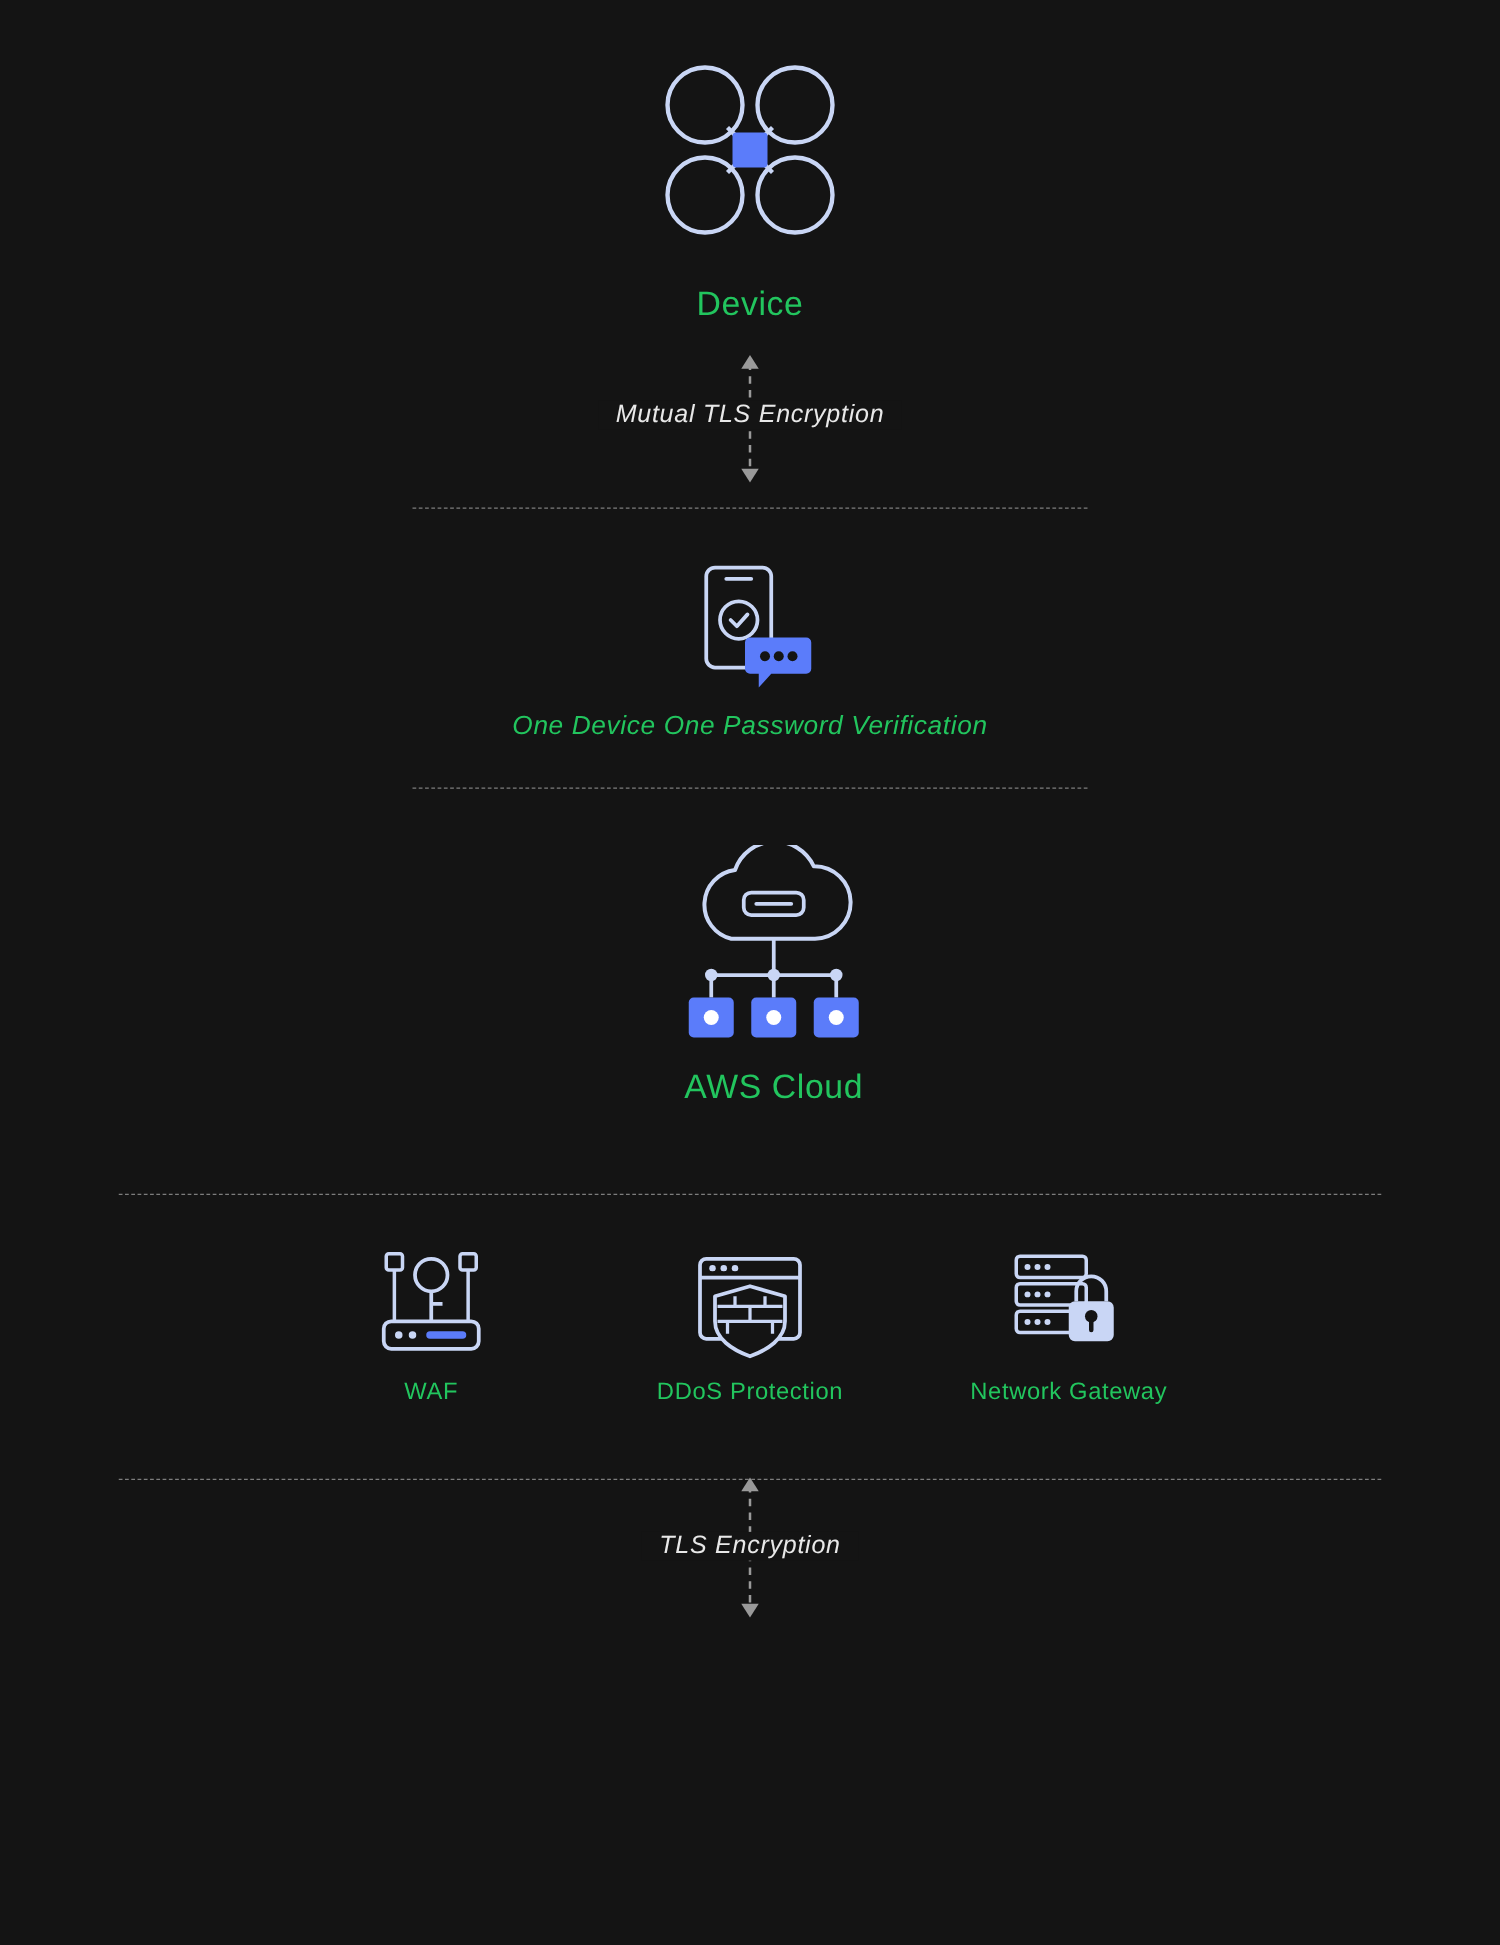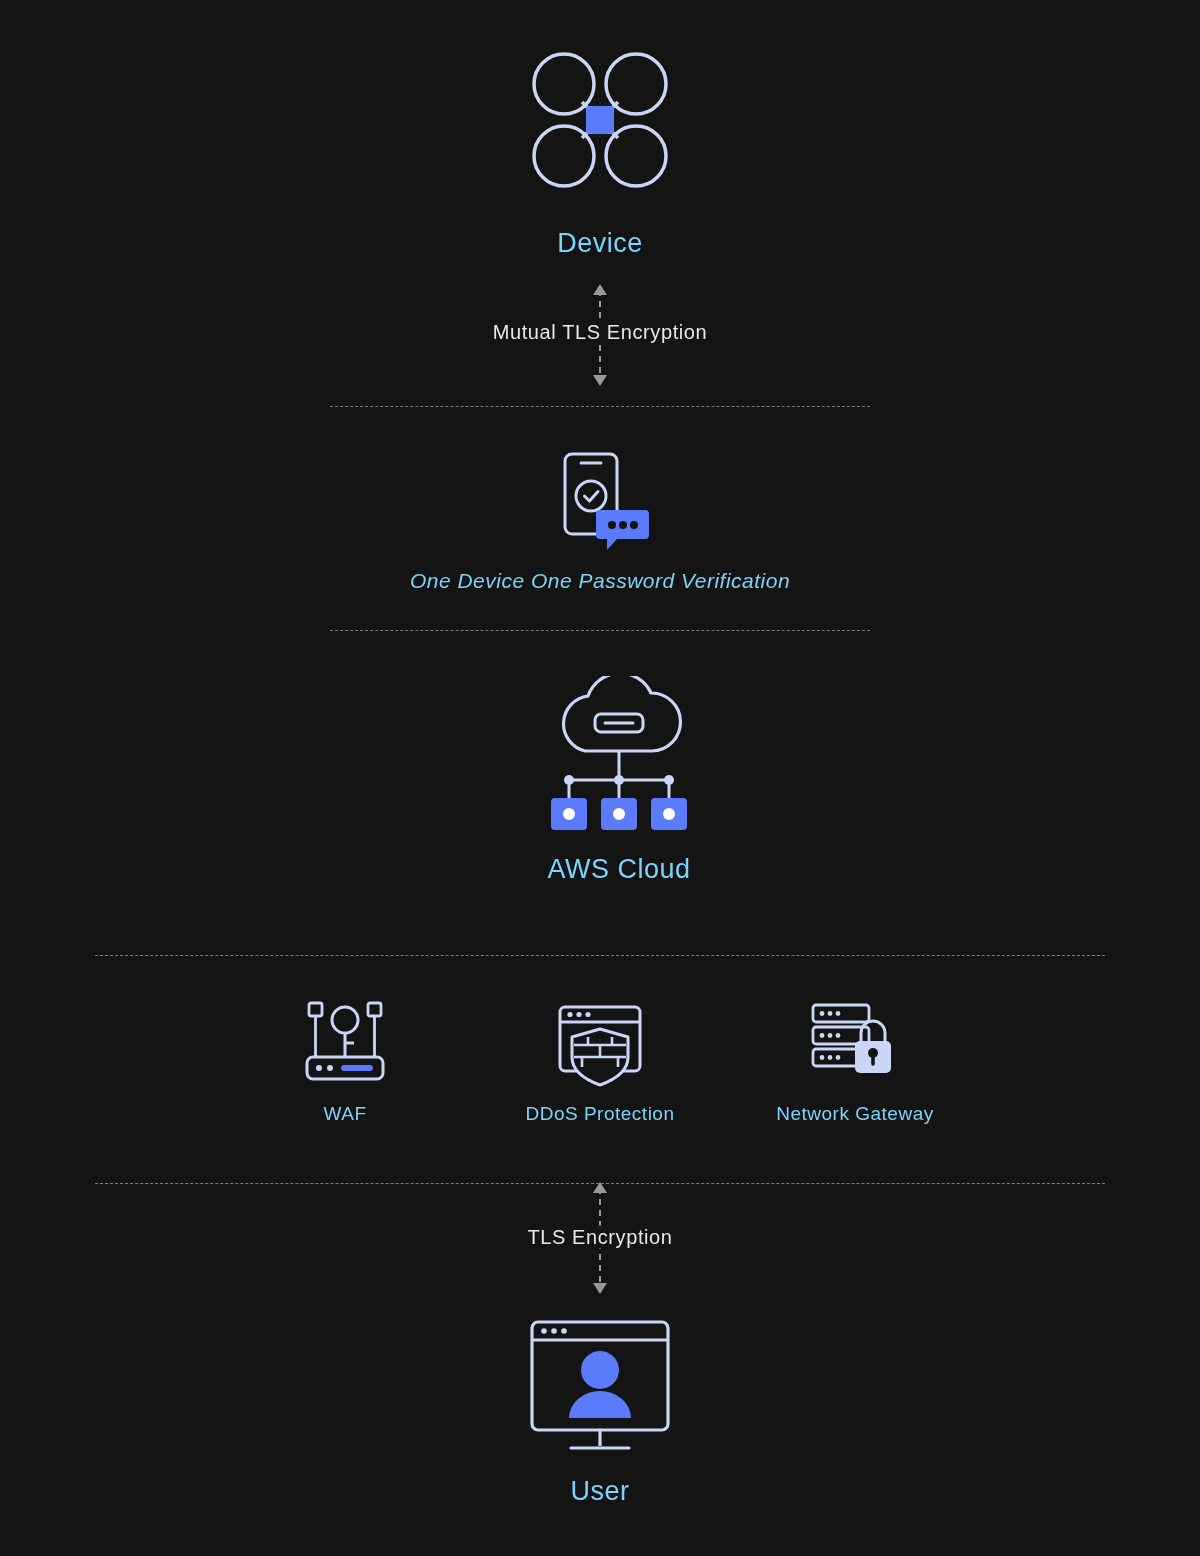--- a/index.html
+++ b/index.html
@@ -24,21 +24,21 @@
     position: absolute;
     display: flex;
     flex-direction: column;
     align-items: center;
   }
   .icon-wrap {
     display: block;
     line-height: 0;
   }
   .node-label {
-    color: #7dd3fc;
+    color: #22c55e;
     letter-spacing: 0.5px;
     white-space: nowrap;
     text-align: center;
   }
   .label-lg { font-size: 27px; margin-top: 18px; }
   .label-md { font-size: 21px; margin-top: 14px; }
   .label-sm { font-size: 19px; margin-top: 12px; }
 
   .divider {
     position: absolute;
@@ -52,20 +52,21 @@
     align-items: center;
   }
   .conn-label {
     position: absolute;
     font-size: 20px;
     color: #e8e8e8;
     letter-spacing: 0.6px;
     background: #141414;
     padding: 0 14px;
     white-space: nowrap;
+    font-style: italic;
   }
   .zone {
     position: absolute;
     display: flex;
     justify-content: space-between;
     align-items: flex-start;
   }
   .zone-item {
     display: flex;
     flex-direction: column;
@@ -221,30 +222,14 @@
 
   <div class="conn" style="left:0; top:1180px; width:1200px;">
     <svg width="40" height="116" viewBox="0 0 40 116" fill="none">
       <line x1="20" y1="8" x2="20" y2="108" stroke="#9a9a9a" stroke-width="2" stroke-dasharray="6 5"></line>
       <path d="M20 2 L27 13 L13 13 Z" fill="#9a9a9a"></path>
       <path d="M20 114 L27 103 L13 103 Z" fill="#9a9a9a"></path>
     </svg>
     <div class="conn-label" style="top:57px; left:50%; transform:translate(-50%,-50%);">TLS Encryption</div>
   </div>
 
-  <div class="node" style="left:0; top:1318px; width:1200px;">
-    <span class="icon-wrap">
-      <svg width="170" height="140" viewBox="0 0 170 140" fill="none">
-        <rect x="17" y="4" width="136" height="108" rx="6" stroke="#c9d6f5" stroke-width="3.2"></rect>
-        <line x1="17" y1="22" x2="153" y2="22" stroke="#c9d6f5" stroke-width="3"></line>
-        <circle cx="29" cy="13" r="2.8" fill="#c9d6f5"></circle>
-        <circle cx="39" cy="13" r="2.8" fill="#c9d6f5"></circle>
-        <circle cx="49" cy="13" r="2.8" fill="#c9d6f5"></circle>
-        <circle cx="85" cy="52" r="19" fill="#5b7cfa"></circle>
-        <path d="M54 100 a31 27 0 0 1 62 0 z" fill="#5b7cfa"></path>
-        <line x1="85" y1="112" x2="85" y2="128" stroke="#c9d6f5" stroke-width="3.2"></line>
-        <line x1="56" y1="130" x2="114" y2="130" stroke="#c9d6f5" stroke-width="3.2" stroke-linecap="round"></line>
-      </svg>
-    </span>
-    <div class="node-label label-lg">User</div>
-  </div>
 
 </div>
 
 </body></html>

